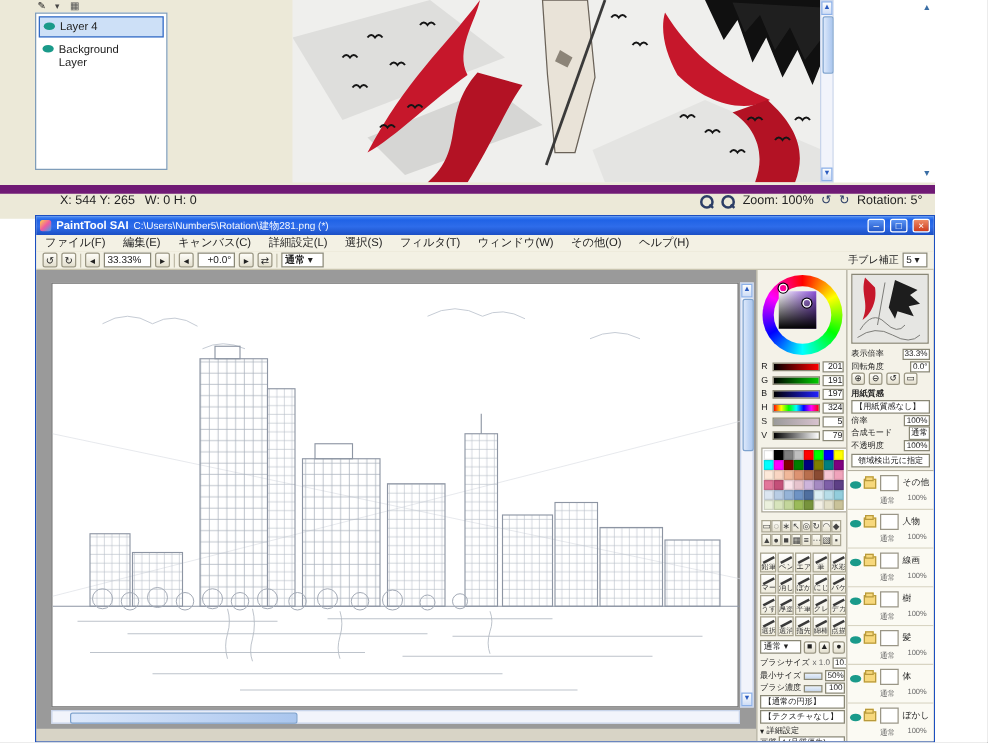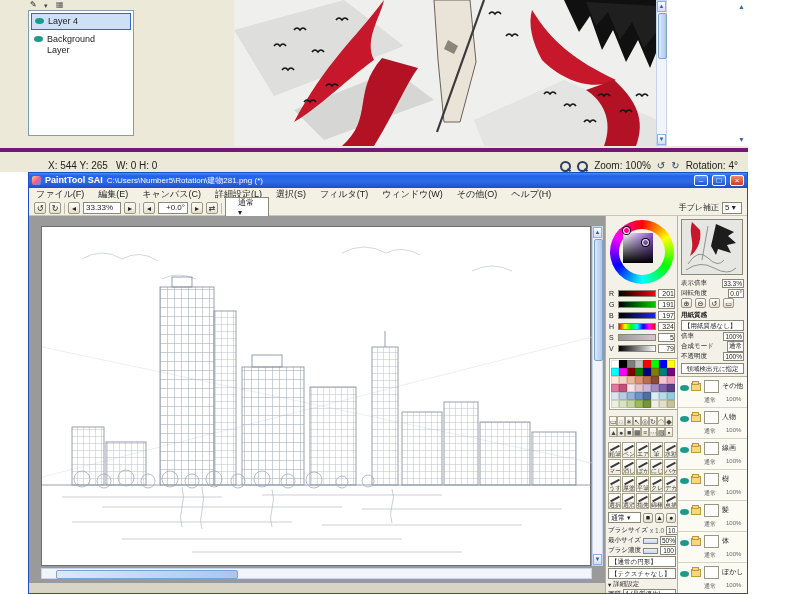--- a/index.html
+++ b/index.html
@@ -10,22 +10,22 @@
   .t10{font-size:10px;line-height:12px;}
   .btn{display:inline-flex;align-items:center;justify-content:center;background:linear-gradient(#fefdf8,#e4e0cf);
        border:1px solid #9b9784;border-radius:2px;box-sizing:border-box;}
   .box{background:#fff;border:1px solid #8a8876;box-sizing:border-box;}
   
   #backwin{left:0;top:0;width:748px;height:168px;background:#ece9d8;}
   #backlayers{left:28px;top:10px;width:104px;height:124px;background:#fff;border:1px solid #7f9db9;}
   .bl-item{display:flex;align-items:flex-start;gap:4px;margin:2px;padding:2px 3px;box-sizing:border-box;}
   .bl-sel{border:1px solid #316ac5;background:#cde0f7;}
   .eye{display:inline-block;width:9px;height:6px;background:#1a9a8a;border-radius:50%;margin-top:2px;flex:none;}
-  #backstatus{left:0;top:148px;width:748px;height:20px;background:#ece9d8;border-top:4px solid #701a75;
-              display:flex;align-items:flex-end;}
+  #backstatus{left:0;top:148px;width:748px;height:20px;background:#ece9d8;border-top:7px solid #701a75;
+              display:flex;align-items:flex-start;}
   .mag{display:inline-block;width:7px;height:7px;border:2px solid #2c3e66;border-radius:50%;position:relative;}
   .mag::after{content:"";position:absolute;width:4px;height:2px;background:#2c3e66;left:5px;top:6px;transform:rotate(40deg);}
   
   .sb-track{background:#f2f4fb;border:1px solid #c8d4ea;box-sizing:border-box;}
   .sb-arrow{position:absolute;left:0;width:100%;height:11px;background:linear-gradient(#fdfefe,#cfddf6);
             border:1px solid #8cb0e8;box-sizing:border-box;color:#2b5bbf;font-size:6px;text-align:center;line-height:9px;}
   .sb-thumb{position:absolute;left:1px;width:7px;background:linear-gradient(90deg,#dce8fb,#aac6ee);
             border:1px solid #7da2ce;border-radius:2px;}
   
   #saiwin{left:28px;top:172px;width:720px;height:422px;background:#f3f1e4;border:1px solid #1c4fc0;box-sizing:border-box;}
@@ -167,21 +167,21 @@
 
     <div class="abs" id="backstatus">
       <span class="t10" style="margin-left:48px;">X: 544 Y: 265</span>
       <span class="t10" style="margin-left:8px;">W: 0 H: 0</span>
       <span style="margin-left:auto;display:flex;align-items:center;gap:6px;margin-right:10px;">
         <span class="mag"></span>
         <span class="mag"></span>
         <span class="t10">Zoom: 100%</span>
         <span class="t10" style="color:#2c3e66;">↺</span>
         <span class="t10" style="color:#2c3e66;">↻</span>
-        <span class="t10">Rotation: 4°</span>
+        <span class="t10">Rotation: 5°</span>
       </span>
     </div>
   </div>
 
   <div class="abs" id="saiwin">
 
     <div class="abs" id="saititle">
       <span style="width:9px;height:9px;background:linear-gradient(135deg,#ffd24a,#ef5aa0,#3aa0f0);border-radius:2px;flex:none;"></span>
       <span class="t9" style="font-weight:bold;">PaintTool SAI</span>
       <span class="t8" style="opacity:.95;white-space:nowrap;overflow:hidden;flex:1;">C:\Users\Number5\Rotation\建物281.png (*)</span>
@@ -209,21 +209,21 @@
       <span class="sep"></span>
       <span class="btn tb-ico">◂</span>
       <span class="box t8" style="width:38px;text-align:left;padding:0 2px;">33.33%</span>
       <span class="btn tb-ico">▸</span>
       <span class="sep"></span>
       <span class="btn tb-ico">◂</span>
       <span class="box t8" style="width:30px;text-align:right;padding:0 2px;">+0.0°</span>
       <span class="btn tb-ico">▸</span>
       <span class="btn tb-ico">⇄</span>
       <span class="sep"></span>
-      <span class="box t8" style="width:44px;padding:0 12px;">
+      <span class="box t8" style="width:34px;padding:0 2px;font-weight:bold;">
         <span>通常</span> <span>▾</span>
       </span>
       <span class="t8" style="margin-left:auto;text-align:right;">手ブレ補正</span>
       <span class="box t8" style="width:20px;padding:0 2px;">
         <span>5</span> <span>▾</span>
       </span>
     </div>
 
     <div class="abs" id="workspace">
 

